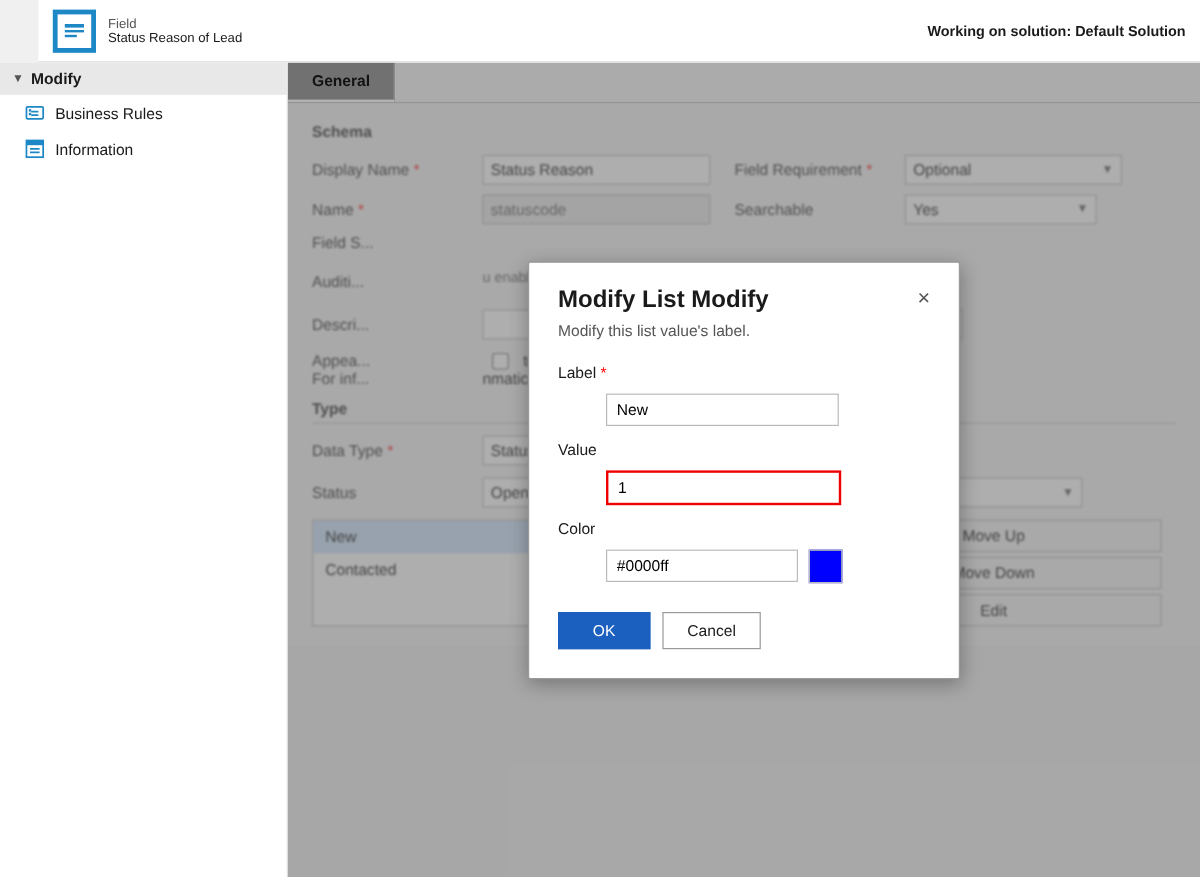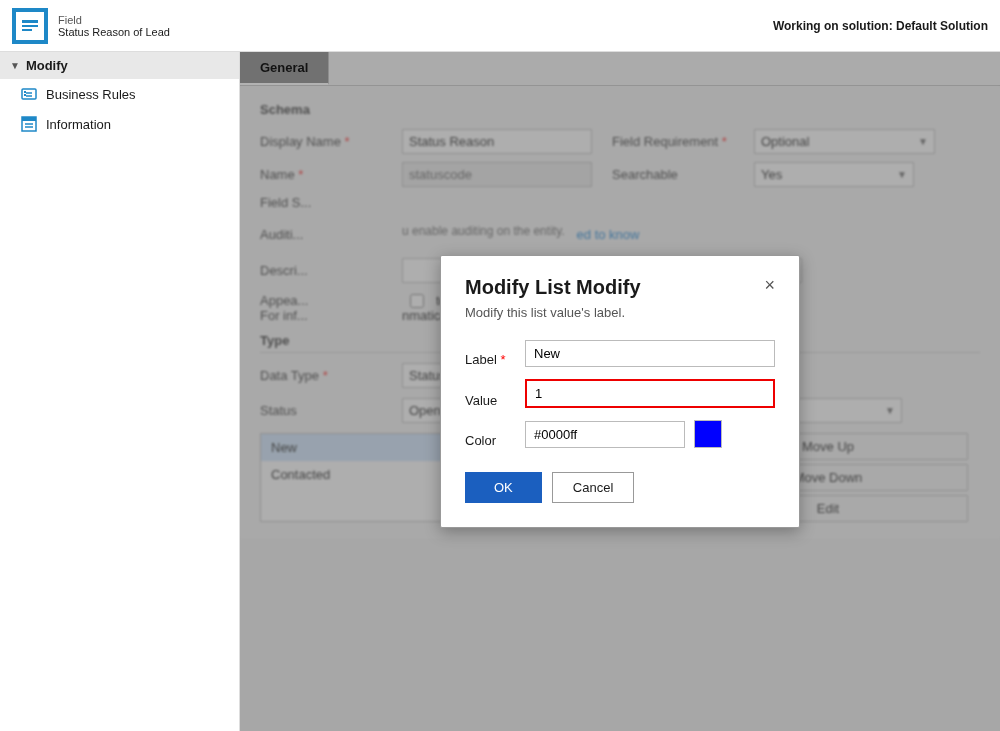--- a/index.html
+++ b/index.html
@@ -1,21 +1,21 @@
 <!DOCTYPE html>
 <html><head>
   <meta charset="utf-8">
   <style>
     * { box-sizing: border-box; margin: 0; padding: 0; }
     body { font-family: 'Segoe UI', Arial, sans-serif; font-size: 13px; background: #f0f0f0; overflow: hidden; width: 1000px; height: 731px; }
 
     .app-container { display: flex; flex-direction: column; height: 731px; width: 1000px; }
 
     
-    .header { display: flex; align-items: center; justify-content: space-between; background: #fff; border-bottom: 1px solid #ddd; padding: 6px 12px; min-height: 52px; }
+    .header { display: flex; align-items: center; justify-content: space-between; background: #fff; border-bottom: 1px solid #ddd; padding: 6px 12px; min-height: 52px; margin-left: 32px; }
     .header-left { display: flex; align-items: center; gap: 10px; }
     .header-icon { width: 36px; height: 36px; background: #1e88c7; display: flex; align-items: center; justify-content: center; }
     .header-icon-inner { width: 28px; height: 28px; background: #fff; display: flex; align-items: center; justify-content: center; }
     .header-icon-inner svg { width: 20px; height: 20px; }
     .header-titles { display: flex; flex-direction: column; }
     .header-subtitle { font-size: 11px; color: #555; }
     .header-title { font-size: 11px; font-weight: 400; color: #1a1a1a; }
     .header-right { font-size: 12px; color: #1a1a1a; font-weight: 700; }
 
     
@@ -73,24 +73,24 @@
 
     
     .modal-overlay { position: absolute; top: 0; left: 0; width: 100%; height: 100%; background: rgba(0,0,0,0.3); display: flex; align-items: center; justify-content: center; z-index: 100; }
     .modal { background: #fff; border: 1px solid #999; border-radius: 2px; width: 360px; padding: 20px 24px 24px 24px; box-shadow: 0 4px 16px rgba(0,0,0,0.3); position: relative; }
     .modal-header { display: flex; justify-content: space-between; align-items: flex-start; margin-bottom: 6px; }
     .modal-title { font-size: 20px; font-weight: 600; color: #1a1a1a; }
     .modal-close { font-size: 18px; cursor: pointer; color: #555; background: none; border: none; padding: 0; line-height: 1; }
     .modal-subtitle { font-size: 13px; color: #555; margin-bottom: 20px; }
 
     .modal-field { margin-bottom: 12px; }
-    .modal-field-row { display: flex; align-items: flex-end; gap: 10px; }
+    .modal-field-row { display: flex; align-items: flex-start; gap: 10px; flex-direction: column; }
     .modal-field-label { width: 50px; font-size: 13px; color: #1a1a1a; flex-shrink: 0; }
     .modal-field-label .req { color: red; }
-    .modal-field-input { flex: 1; border: 1px solid #bbb; padding: 5px 8px; font-size: 13px; outline: none; }
+    .modal-field-input { flex: 1; border: 1px solid #bbb; padding: 5px 8px; font-size: 13px; outline: none; margin-left: 40px; }
     .modal-field-input.highlighted { border: 2px solid #e00; }
     .modal-color-preview { width: 28px; height: 28px; background: #0000ff; border: 1px solid #bbb; cursor: pointer; }
 
     .modal-buttons { display: flex; gap: 10px; margin-top: 24px; justify-content: flex-start; }
     .btn-ok { background: #1b5fbf; color: #fff; border: 1px solid #1b5fbf; padding: 7px 28px; font-size: 13px; cursor: pointer; }
     .btn-cancel { background: #fff; color: #1a1a1a; border: 1px solid #999; padding: 7px 20px; font-size: 13px; cursor: pointer; }
 
     .field-input-row { display: flex; align-items: center; gap: 9px; }
 
     .blurred { filter: blur(1px); opacity: 0.6; pointer-events: none; }

